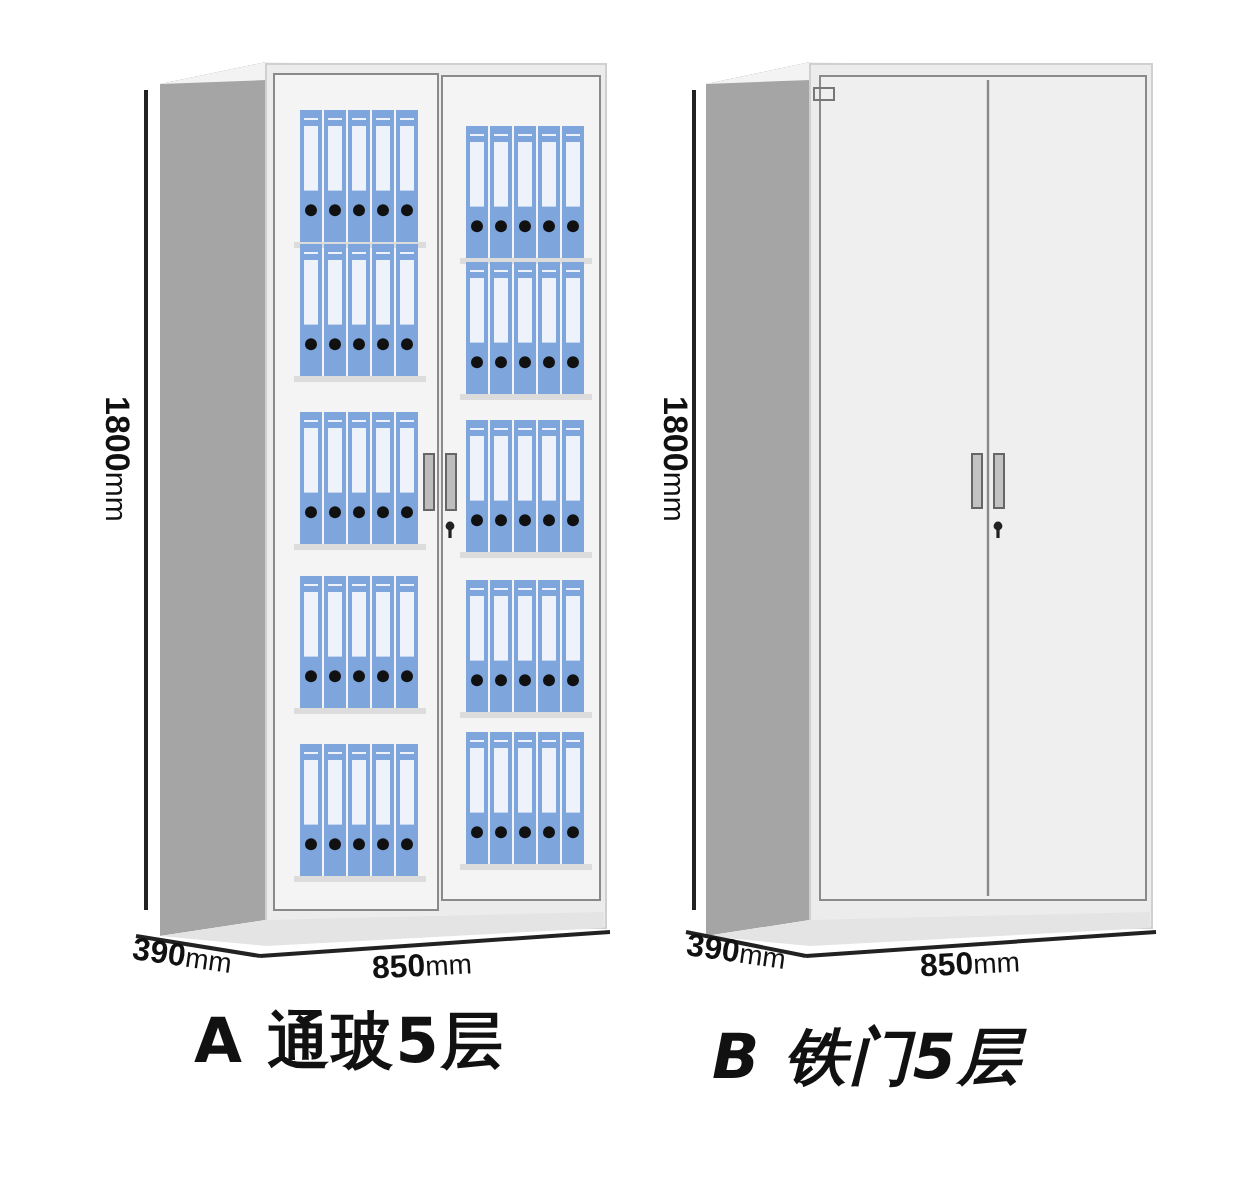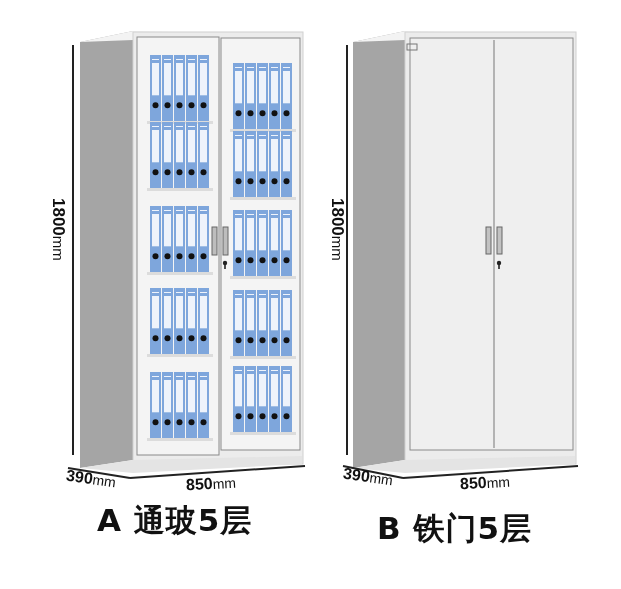--- a/index.html
+++ b/index.html
@@ -290,13 +290,13 @@
 
 <div class="dim-v" style="left:347px;top:198px;transform:rotate(90deg);">
   <span class="num">1800</span><span class="unit">mm</span>
 </div>
 <div class="dim-h" style="left:343px;top:468px;transform:rotate(8deg);">
   <span class="num">390</span><span class="unit">mm</span>
 </div>
 <div class="dim-h" style="left:460px;top:474px;transform:rotate(-3deg);">
   <span class="num">850</span><span class="unit">mm</span>
 </div>
-<div class="label" style="left:377px;top:508px;">B 铁门5层</div>
+<div class="label" style="left:356px;top:508px;font-style:italic;">B 铁门5层</div>
 
 </body></html>

